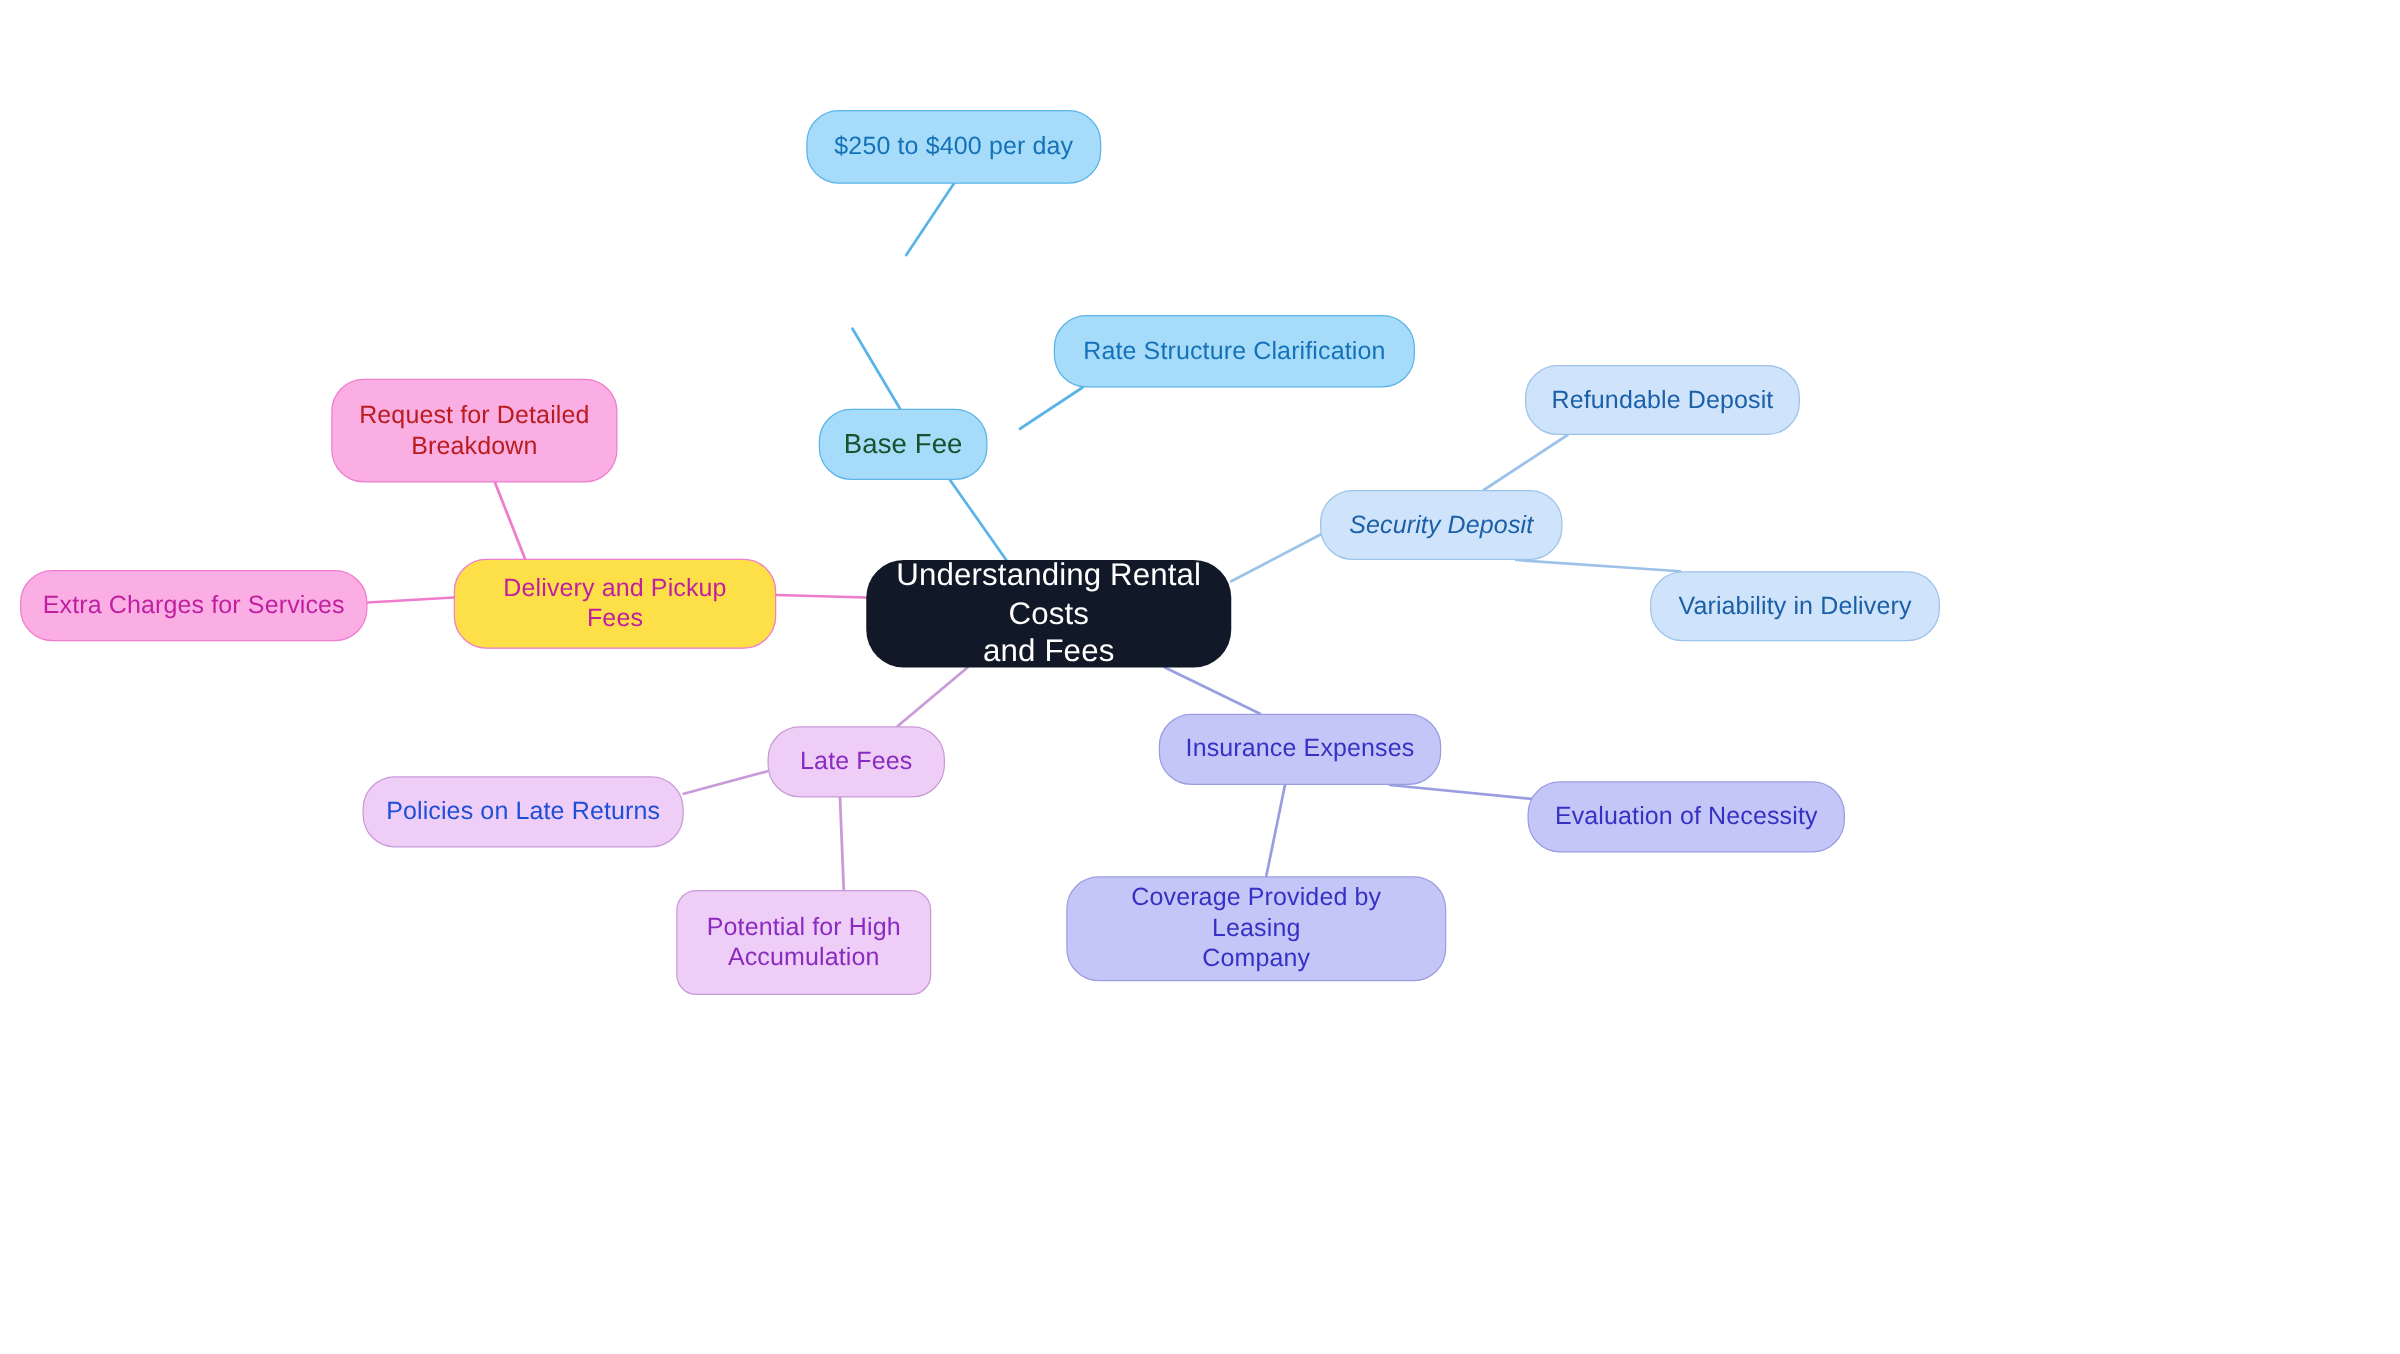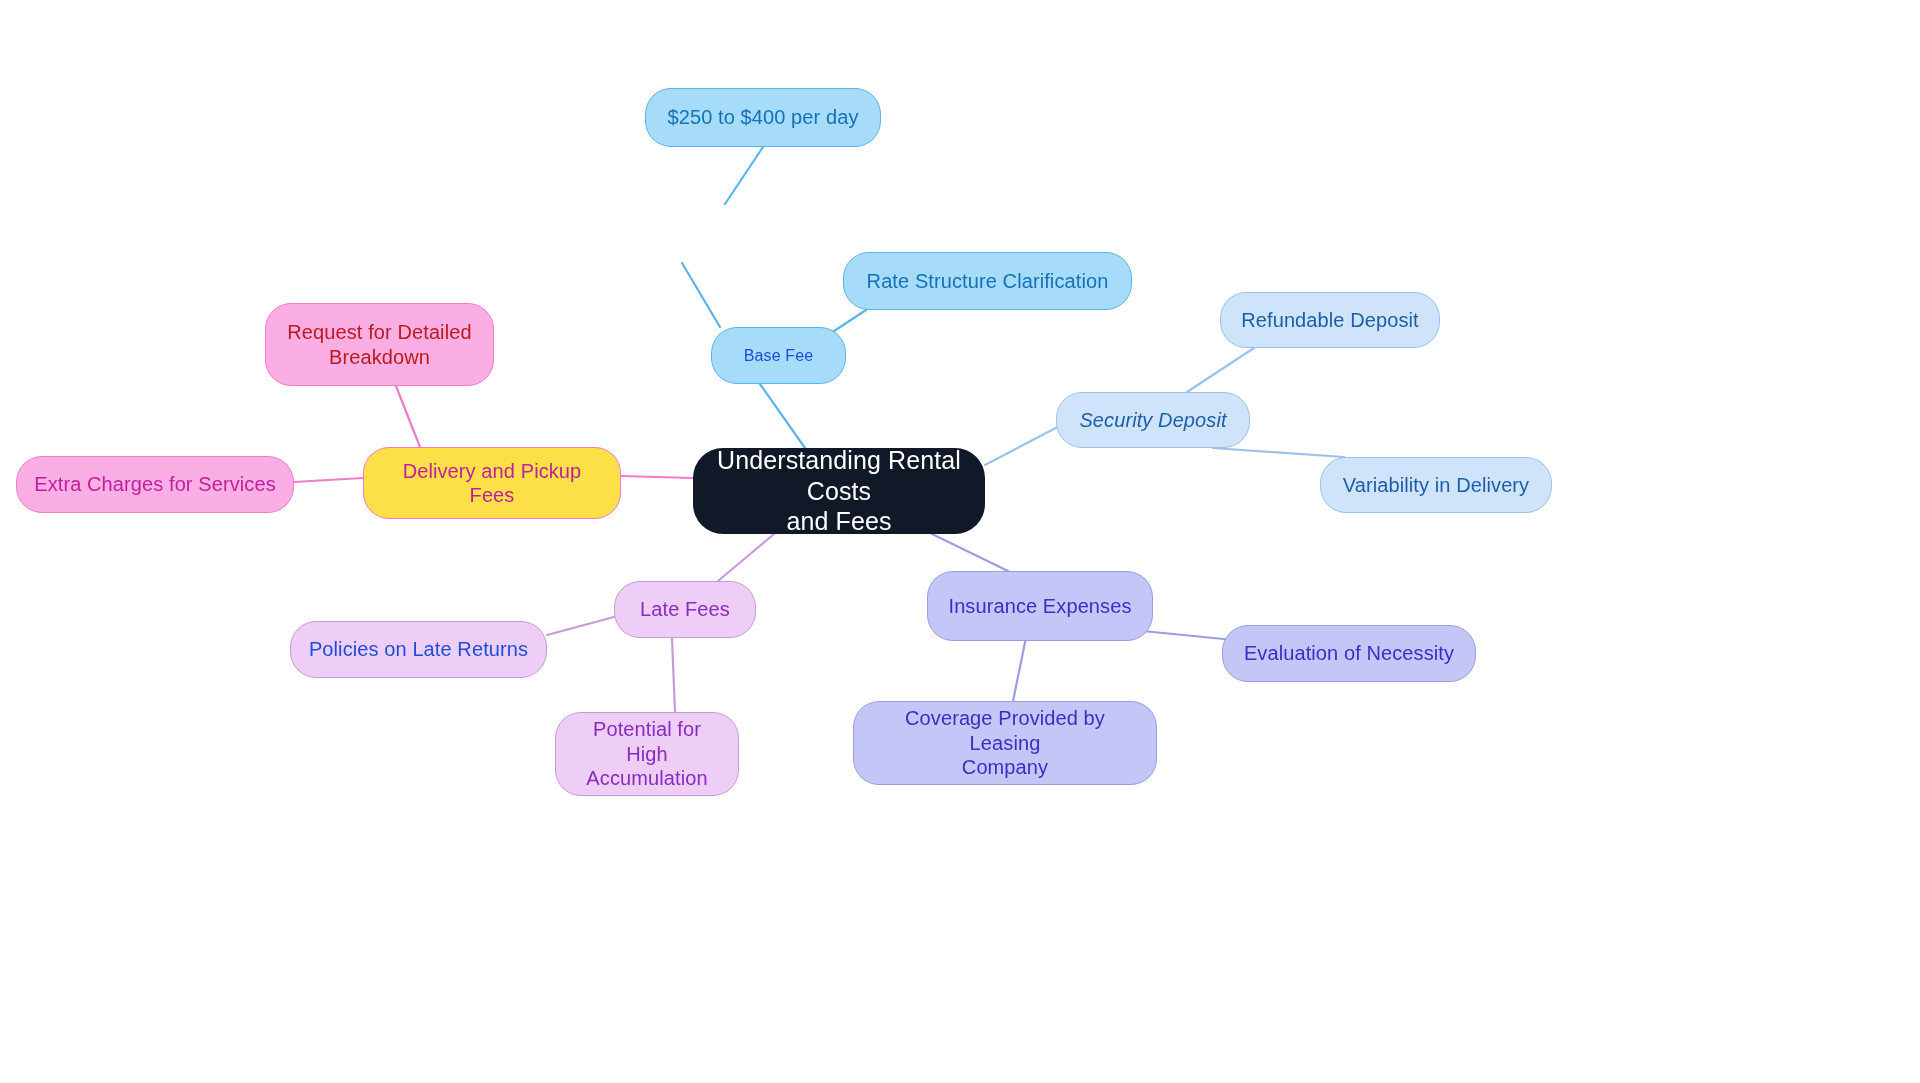--- a/index.html
+++ b/index.html
@@ -72,55 +72,55 @@
       <line x1="614" y1="617" x2="547" y2="635" stroke="#c99ad8" stroke-width="2.2" stroke-linecap="round"></line>
       <line x1="672" y1="638" x2="675" y2="712" stroke="#c99ad8" stroke-width="2.2" stroke-linecap="round"></line>
       <line x1="693" y1="478" x2="621" y2="476" stroke="#f07ccb" stroke-width="2.2" stroke-linecap="round"></line>
       <line x1="363" y1="478" x2="294" y2="482" stroke="#f07ccb" stroke-width="2.2" stroke-linecap="round"></line>
       <line x1="420" y1="447" x2="396" y2="386" stroke="#f07ccb" stroke-width="2.2" stroke-linecap="round"></line>
     </svg>
 <div class="node root" style="left: 693px; top: 448px; width: 292px; height: 86px; background: rgb(17, 24, 39); border-color: rgb(17, 24, 39); color: rgb(255, 255, 255); font-size: 25px;">
       <span class="lbl">Understanding Rental Costs
 and Fees</span>
     </div>
-    <div class="node" style="left: 711px; top: 327px; width: 135px; height: 57px; background: rgb(167, 219, 250); border-color: rgb(91, 180, 232); color: #1d4ed8; font-size: 16px;">
+    <div class="node" style="left: 655px; top: 327px; width: 135px; height: 57px; background: rgb(167, 219, 250); border-color: rgb(91, 180, 232); color: #14532d; font-size: 22px;">
       <span class="lbl">Base Fee</span>
     </div>
     <div class="node" style="left: 645px; top: 88px; width: 236px; height: 59px; background: rgb(167, 219, 250); border-color: rgb(91, 180, 232); color: rgb(20, 114, 184); font-size: 20px;">
       <span class="lbl">$250 to $400 per day</span>
     </div>
     <div class="node" style="left: 843px; top: 252px; width: 289px; height: 58px; background: rgb(167, 219, 250); border-color: rgb(91, 180, 232); color: rgb(20, 114, 184); font-size: 20px;">
       <span class="lbl">Rate Structure Clarification</span>
     </div>
     <div class="node" style="left: 1056px; top: 392px; width: 194px; height: 56px; background: rgb(207, 228, 251); border-color: rgb(157, 194, 234); color: rgb(27, 95, 168); font-size: 20px; font-style: italic;">
       <span class="lbl">Security Deposit</span>
     </div>
     <div class="node" style="left: 1220px; top: 292px; width: 220px; height: 56px; background: rgb(207, 228, 251); border-color: rgb(157, 194, 234); color: rgb(27, 95, 168); font-size: 20px;">
       <span class="lbl">Refundable Deposit</span>
     </div>
     <div class="node" style="left: 1320px; top: 457px; width: 232px; height: 56px; background: rgb(207, 228, 251); border-color: rgb(157, 194, 234); color: rgb(27, 95, 168); font-size: 20px;">
       <span class="lbl">Variability in Delivery</span>
     </div>
-    <div class="node" style="left: 927px; top: 571px; width: 226px; height: 70px; background: rgb(195, 198, 247); border-color: rgb(154, 158, 224); color: rgb(55, 48, 196); font-size: 20px;">
+    <div class="node" style="left: 927px; top: 571px; width: 226px; height: 57px; background: rgb(195, 198, 247); border-color: rgb(154, 158, 224); color: rgb(55, 48, 196); font-size: 20px;">
       <span class="lbl">Insurance Expenses</span>
     </div>
     <div class="node" style="left: 1222px; top: 625px; width: 254px; height: 57px; background: rgb(195, 198, 247); border-color: rgb(154, 158, 224); color: rgb(55, 48, 196); font-size: 20px;">
       <span class="lbl">Evaluation of Necessity</span>
     </div>
     <div class="node" style="left: 853px; top: 701px; width: 304px; height: 84px; background: rgb(195, 198, 247); border-color: rgb(154, 158, 224); color: rgb(55, 48, 196); font-size: 20px;">
       <span class="lbl">Coverage Provided by Leasing
 Company</span>
     </div>
     <div class="node" style="left: 614px; top: 581px; width: 142px; height: 57px; background: rgb(238, 205, 247); border-color: rgb(201, 154, 216); color: rgb(138, 43, 192); font-size: 20px;">
       <span class="lbl">Late Fees</span>
     </div>
     <div class="node" style="left: 290px; top: 621px; width: 257px; height: 57px; background: rgb(238, 205, 247); border-color: rgb(201, 154, 216); color: #1d4ed8; font-size: 20px;">
       <span class="lbl">Policies on Late Returns</span>
     </div>
-    <div class="node" style="left: 555px; top: 712px; width: 184px; height: 84px; background: rgb(238, 205, 247); border-color: rgb(201, 154, 216); color: rgb(138, 43, 192); font-size: 20px;">
+    <div class="node" style="left: 541px; top: 712px; width: 204px; height: 84px; background: rgb(238, 205, 247); border-color: rgb(201, 154, 216); color: rgb(138, 43, 192); font-size: 20px; border-radius: 16px;">
       <span class="lbl">Potential for High
 Accumulation</span>
     </div>
     <div class="node" style="left: 363px; top: 447px; width: 258px; height: 72px; background: #fde047; border-color: rgb(240, 124, 203); color: rgb(192, 32, 160); font-size: 20px;">
       <span class="lbl">Delivery and Pickup Fees</span>
     </div>
     <div class="node" style="left: 16px; top: 456px; width: 278px; height: 57px; background: rgb(251, 174, 228); border-color: rgb(240, 124, 203); color: rgb(192, 32, 160); font-size: 20px;">
       <span class="lbl">Extra Charges for Services</span>
     </div>
     <div class="node" style="left: 265px; top: 303px; width: 229px; height: 83px; background: rgb(251, 174, 228); border-color: rgb(240, 124, 203); color: #b91c1c; font-size: 20px;">

